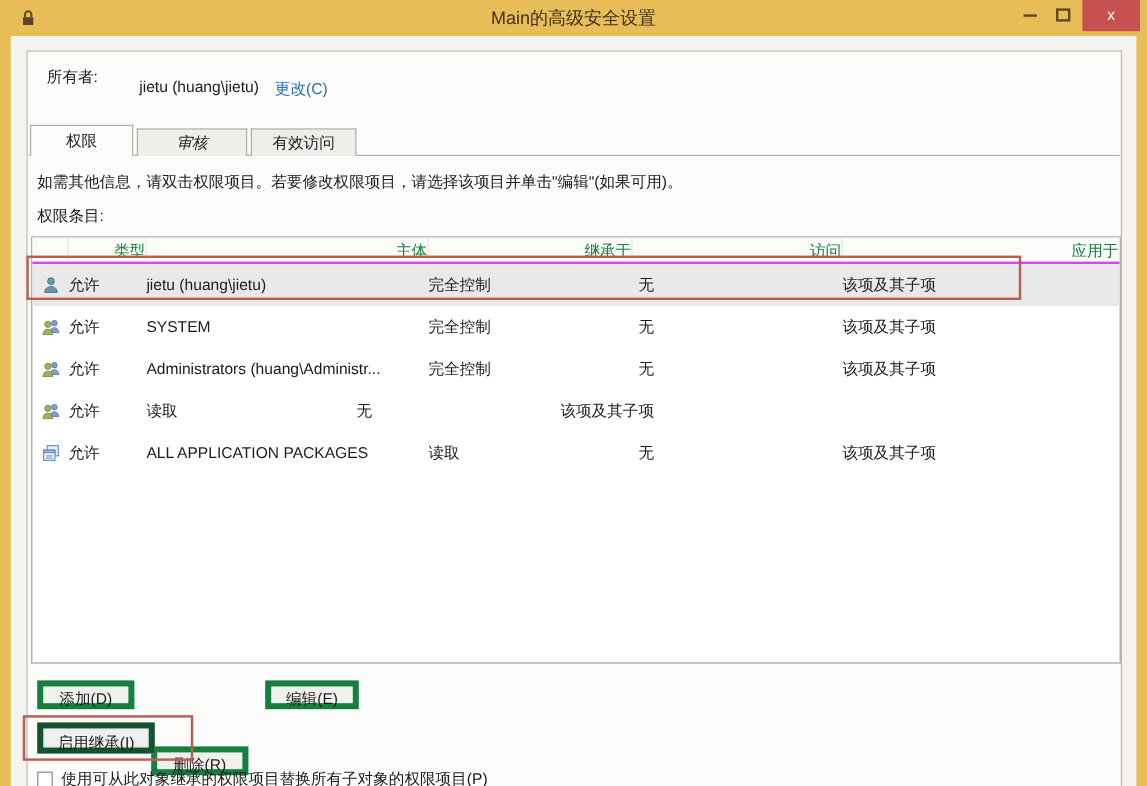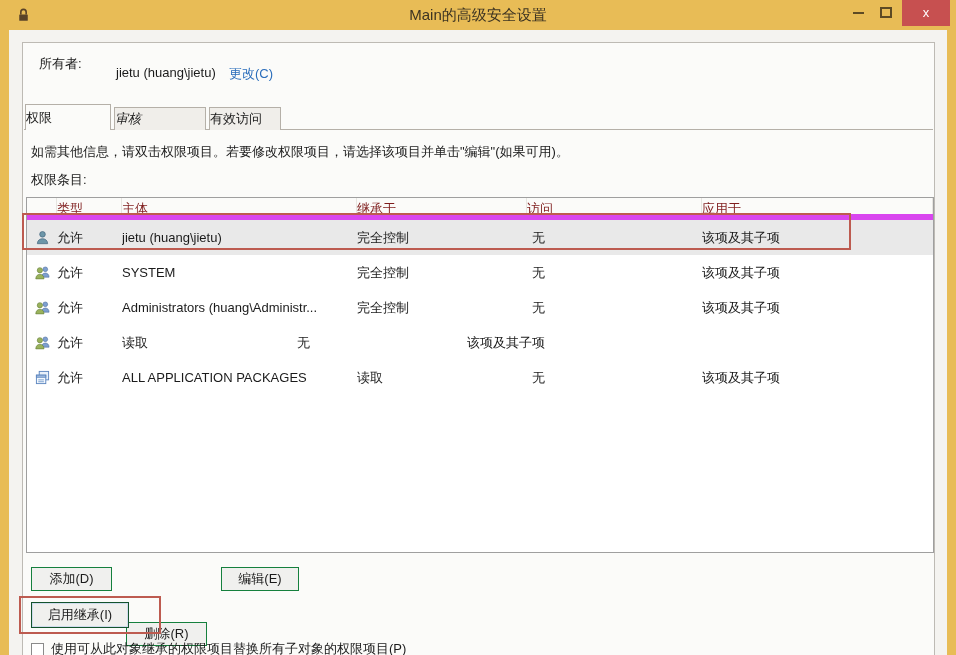--- a/index.html
+++ b/index.html
@@ -25,57 +25,57 @@
   .panel { position:absolute; left:13px; top:12px; width:913px; height:640px;
     background:#fbfbf9; border:1px solid #bdbab4; }
   .owner-label { position:absolute; left:16px; top:12px; font-size:13px; color:#1b1b1b; }
   .owner-value { position:absolute; left:93px; top:22px; font-size:13px; color:#1b1b1b; }
   .owner-change { position:absolute; left:206px; top:22px; font-size:13px;
     color:#2a6dbb; cursor:pointer; }
   
   .tabline { position:absolute; left:1px; right:1px; top:86px; height:1px; background:#b5b0a8; }
   .tab { position:absolute; top:64px; height:23px; font-size:13px; color:#1b1b1b;
     background:#f0eeea; border:1px solid #b5b0a8; border-bottom:none;
-    line-height:22px; cursor:pointer; z-index:1; }
+    text-align:center; line-height:22px; cursor:pointer; z-index:1; }
   .tab.active { top:61px; height:26px; line-height:26px; background:#fbfbf9; z-index:3; }
   .tab1 { left:2px;  width:86px; }
   .tab2 { left:91px; width:92px;font-style:italic; }
-  .tab3 { left:186px; width:72px; }
+  .tab3 { left:186px; width:88px; }
   .instruction { position:absolute; left:8px; top:100px; font-size:13px; color:#1b1b1b; }
   .entries-label { position:absolute; left:8px; top:128px; font-size:13px; color:#1b1b1b; }
   
   .table { position:absolute; left:3px; top:154px; width:908px; height:356px;
     background:#fff; border:1px solid #9f9f9f; }
   .thead { display:flex; height:22px; align-items:center; background:#fbfbf9;
-    border-bottom:6px solid #d946ef; font-size:13px; color:#7f1d1d; }
+    border-bottom:2px solid #d946ef; font-size:13px; color:#15803d;text-align:right; }
   .thead .cell { border-right:1px solid #e7e5e0; height:100%; line-height:21px; }
   .trow { display:flex; height:35px; align-items:center; font-size:13px;
     color:#1b1b1b; cursor:default; }
   .trow.selected { background:#e9e9e9; }
   .cell { white-space:nowrap; overflow:hidden; }
   .c-icon { width:30px; padding-left:8px; display:flex; align-items:center; }
   .c-type { width:65px; }
   .c-principal { width:235px; }
   .c-access { width:175px; }
   .c-inherit { width:170px; }
   .c-applies { flex:1; }
   
   .hl-row { position:absolute; left:-1px; top:170px; width:829px; height:37px;
     border:2px solid #bd5b50; z-index:5; pointer-events:none; }
   .hl-btn { position:absolute; left:-4px; top:553px; width:142px; height:38px;
     border:2px solid #bd5b50; z-index:5; pointer-events:none; }
   
   .pushbtn { position:absolute; height:24px; background:#f0f0ee;
-    border:1px solid #15803d; font-size:13px; color:#1b1b1b; text-align:center;
+    border:5px solid #15803d; font-size:13px; color:#1b1b1b; text-align:center;
     line-height:22px; cursor:pointer; }
   .b-add { left:8px; top:524px; width:81px; }
   .b-remove { left:103px; top:532px; width:81px;margin-top:47px; }
   .b-edit { left:198px; top:524px; width:78px; }
   .b-inherit { left:8px; top:559px; width:98px; height:26px; line-height:24px;
-    border:1px solid #14532d; box-shadow:inset 0 0 0 1px #cfdced; }
+    border:5px solid #14532d; box-shadow:inset 0 0 0 1px #cfdced; }
   
   .chk-row { position:absolute; left:8px; top:597px; display:flex; align-items:center; }
   .chk-box { width:13px; height:13px; border:1px solid #8a8a8a; background:#fff;
     margin-right:7px; cursor:pointer; flex:none; }
   .chk-label { font-size:13px; color:#1b1b1b; }
 </style>
 </head>
 <body>
 
 <div class="window">

